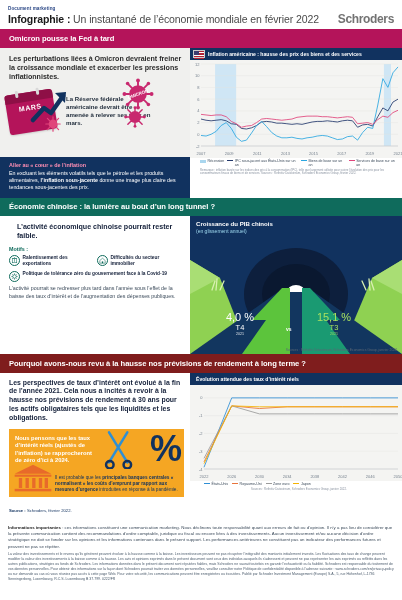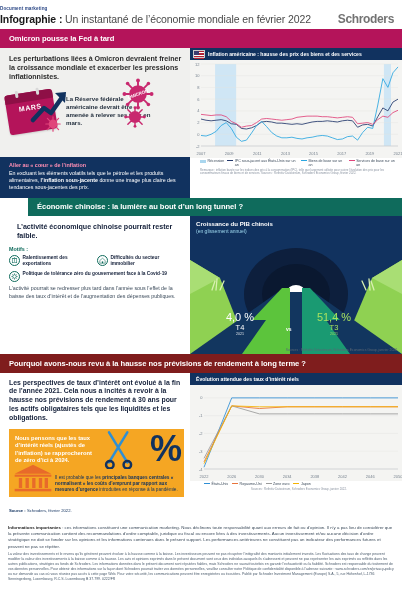--- a/index.html
+++ b/index.html
@@ -7,31 +7,31 @@
   body {
     font-family: "Liberation Sans", sans-serif;
     background:#ffffff;
     color:#3b4a5a;
     font-size:5px;
     -webkit-font-smoothing:antialiased;
   }
   .page { position:relative; width:402px; height:600px; overflow:hidden; }
 
   
-  .hdr { position:relative; padding:6px 8px 3px 0; }
+  .hdr { position:relative; padding:6px 8px 3px 8px; }
   .hdr-kicker { color:#2e4a88; font-size:4.6px; font-weight:bold; letter-spacing:.1px; }
   .hdr-row { display:flex; align-items:baseline; justify-content:space-between; margin-top:1px; }
   .hdr-title { font-size:10.5px; color:#4a4a4a; letter-spacing:-.1px; }
   .hdr-title b { color:#1a1a1a; font-weight:bold; }
   .brand { font-size:12px; font-weight:bold; color:#737373; letter-spacing:-.35px; }
 
   
   .banner { color:#fff; font-weight:bold; font-size:7.6px; padding:4.5px 9px 5px 9px; letter-spacing:-.05px;}
   .b-pink { background:#b4145a; }
-  .b-green{ background:#0f6b5c;margin-left:28px; }
+  .b-green{ background:#0f6b5c; }
   .b-orange{background:#7f1d1d; }
 
   
   .sec { position:relative; }
   .s1 { display:flex; background:#f0f0ee; height:150px; }
   .s1-left { width:190px; position:relative; background:#f0f0ee; }
   .s1-lead { padding:7px 8px 0 9px; font-size:7.1px; line-height:1.28; font-weight:bold; color:#2b2b2b; }
   .s1-mid { position:relative; height:64px; }
   .cal {
     position:absolute; left:7px; top:10px; width:48px; height:40px;
@@ -386,21 +386,21 @@
         <div class="gdp-t">Croissance du PIB chinois</div>
         <div class="gdp-s">(en glissement annuel)</div>
 
         <div class="num" style="left:18px; top:96px; width:64px; color:#ffffff;">
           <div class="v">4,0 %</div>
           <div class="q">T4</div>
           <div class="y">2021</div>
         </div>
         <div class="vs" style="left:96px; top:110px;">vs</div>
         <div class="num" style="left:112px; top:96px; width:64px; color:#a7e05f;">
-          <div class="v">51,4 %</div>
+          <div class="v">15,1 %</div>
           <div class="q">T3</div>
           <div class="y">2021</div>
         </div>
         <div class="src" style="position:absolute; right:4px; bottom:2px; color:#5a6675;">Sources : Refinitiv Datastream, Schroders Economics Group, janvier 2022.</div>
       </div>
     </div>
   </div>
 
   <div class="sec">
     <div class="banner b-orange">Pourquoi avons-nous revu à la hausse nos prévisions de rendement à long terme ?</div>

